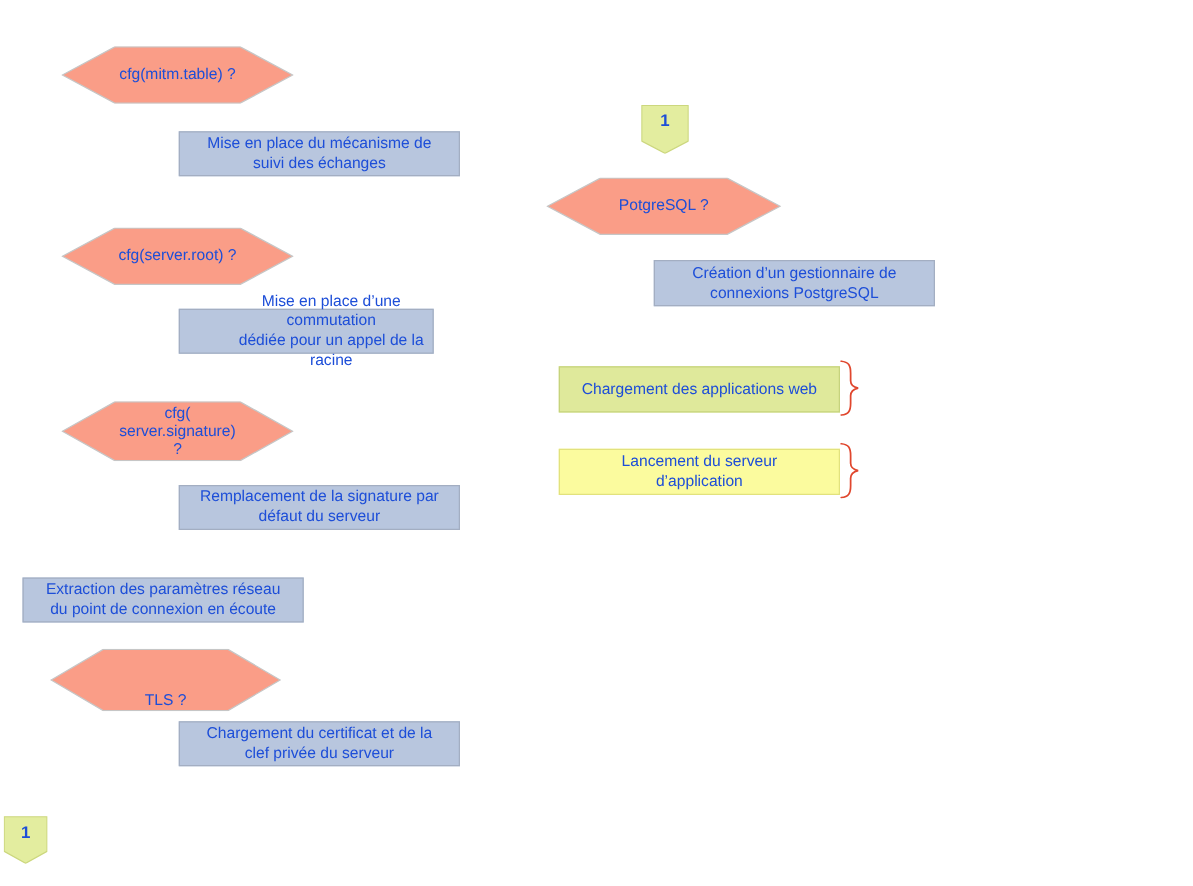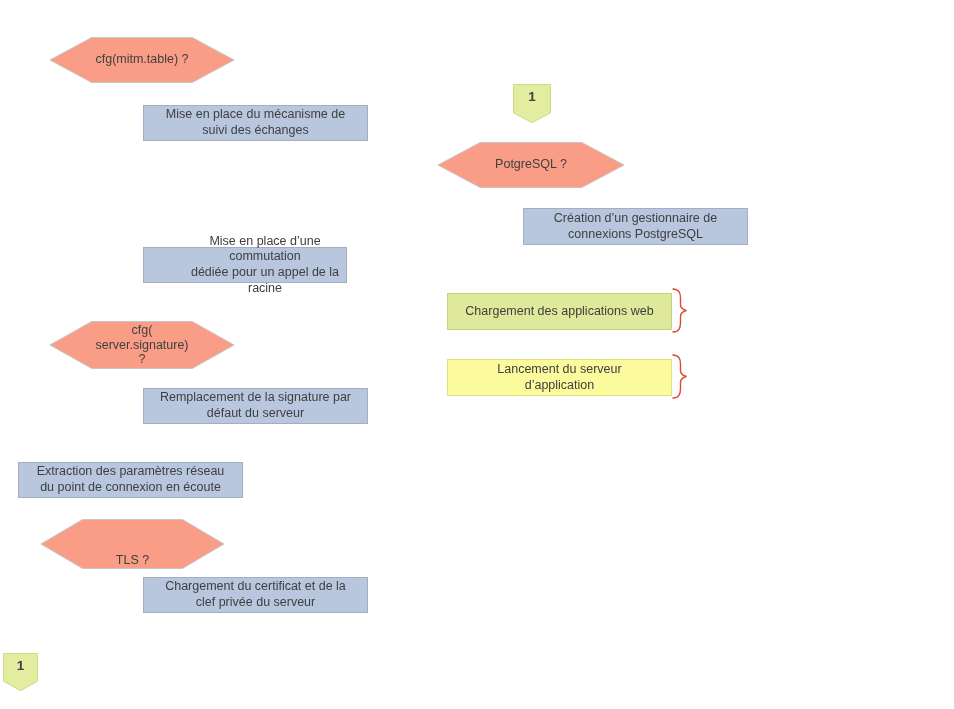--- a/index.html
+++ b/index.html
@@ -6,21 +6,21 @@
     margin: 0;
     padding: 0;
     background: #ffffff;
   }
   .canvas {
     position: relative;
     width: 954px;
     height: 709px;
     background: #ffffff;
     font-family: "Liberation Sans", sans-serif;
-    color: #404040;
+    color: #1d4ed8;
     overflow: hidden;
   }
   .node {
     position: absolute;
     display: flex;
     align-items: center;
     justify-content: center;
     text-align: center;
     font-size: 12.5px;
     line-height: 1.25;
@@ -92,20 +92,26 @@
       <polygon points="0.5,25 23,0.5 77,0.5 99.5,25 77,49.5 23,49.5"></polygon>
     </svg>
     <div class="label">cfg(mitm.table) ?</div>
   </div>
 
   <div class="node proc" style="left:143px; top:105px; width:225px; height:36px;">
     <div class="label">Mise en place du mécanisme de
 suivi des échanges</div>
   </div>
 
+  <div class="node hex" style="left:49px; top:182px; width:186px; height:46px;">
+    <svg class="shape" viewBox="0 0 100 50" preserveAspectRatio="none">
+      <polygon points="0.5,25 23,0.5 77,0.5 99.5,25 77,49.5 23,49.5"></polygon>
+    </svg>
+    <div class="label">cfg(server.root) ?</div>
+  </div>
 
   <div class="node proc" style="left:143px; top:247px; width:204px; height:36px;padding-left:40px;">
     <div class="label">Mise en place d’une commutation
 dédiée pour un appel de la racine</div>
   </div>
 
   <div class="node hex" style="left:49px; top:321px; width:186px; height:48px; line-height:1.18;">
     <svg class="shape" viewBox="0 0 100 50" preserveAspectRatio="none">
       <polygon points="0.5,25 23,0.5 77,0.5 99.5,25 77,49.5 23,49.5"></polygon>
     </svg>

